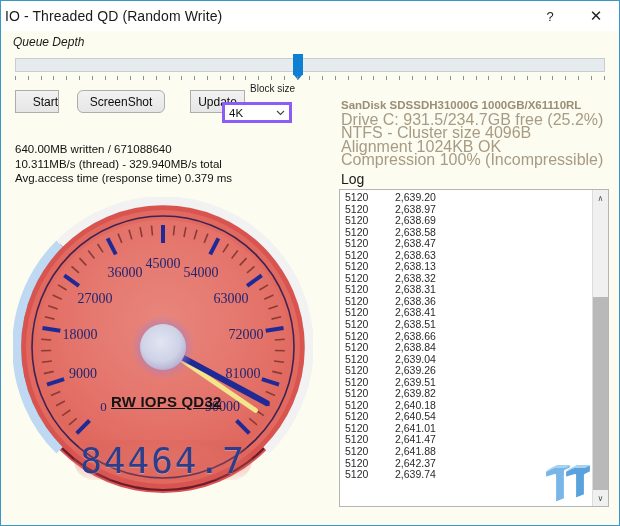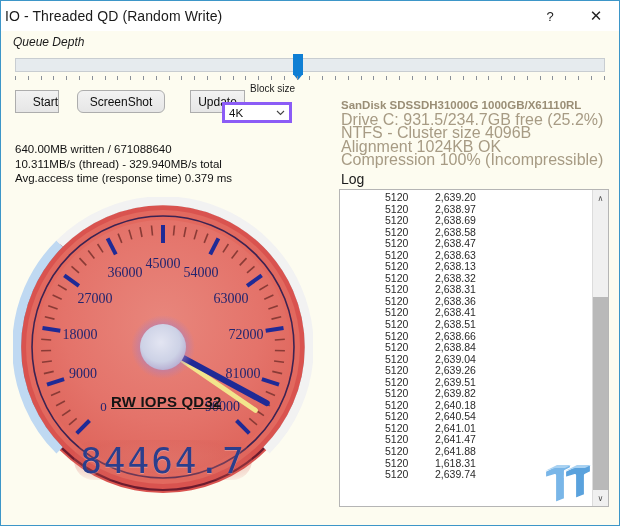--- a/index.html
+++ b/index.html
@@ -175,21 +175,20 @@
 
   
   .logbox {
     position: absolute;
     left: 338px; top: 188px;
     width: 270px; height: 318px;
     background: #ffffff;
     border: 1px solid #b5b5b5;
     overflow: hidden;
     display: flex;
-    padding-left: 40px;
   }
   .log-rows {
     flex: 1;
     padding: 2px 0 0 5px;
     font-size: 10.5px;
     line-height: 11.55px;
     color: #2a2a2a;
     overflow: hidden;
   }
   .log-row { display: flex; white-space: nowrap; }
@@ -452,21 +451,21 @@
         <div class="log-row">
           <span class="c1">5120</span>
           <span class="c2">2,641.47</span>
         </div>
         <div class="log-row">
           <span class="c1">5120</span>
           <span class="c2">2,641.88</span>
         </div>
         <div class="log-row">
           <span class="c1">5120</span>
-          <span class="c2">1,618.31</span>
+          <span class="c2">2,642.37</span>
         </div>
         <div class="log-row">
           <span class="c1">5120</span>
           <span class="c2">2,639.74</span>
         </div>
       </div>
     <div class="scrollbar">
       <div class="sb-arrow">∧</div>
       <div class="sb-thumb"></div>
       <div class="sb-arrow down">∨</div>

